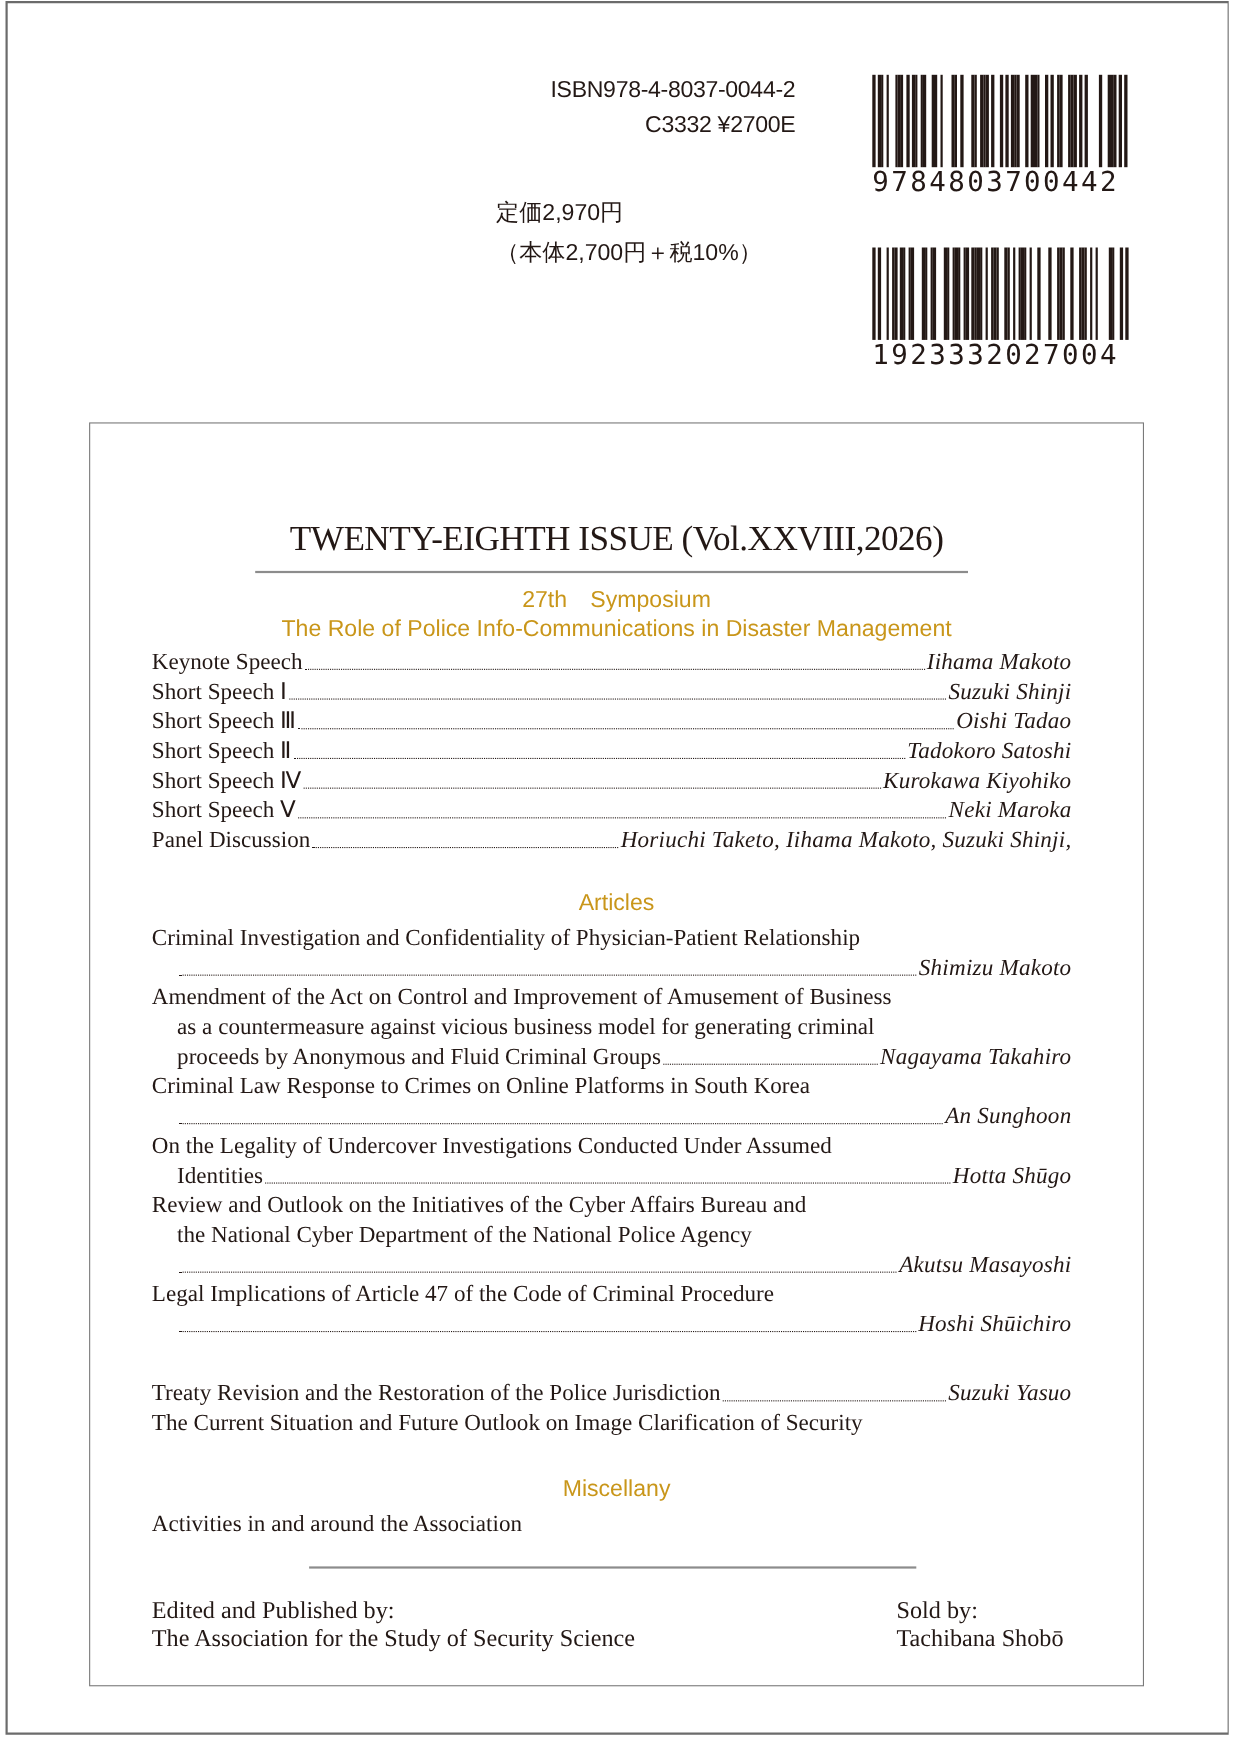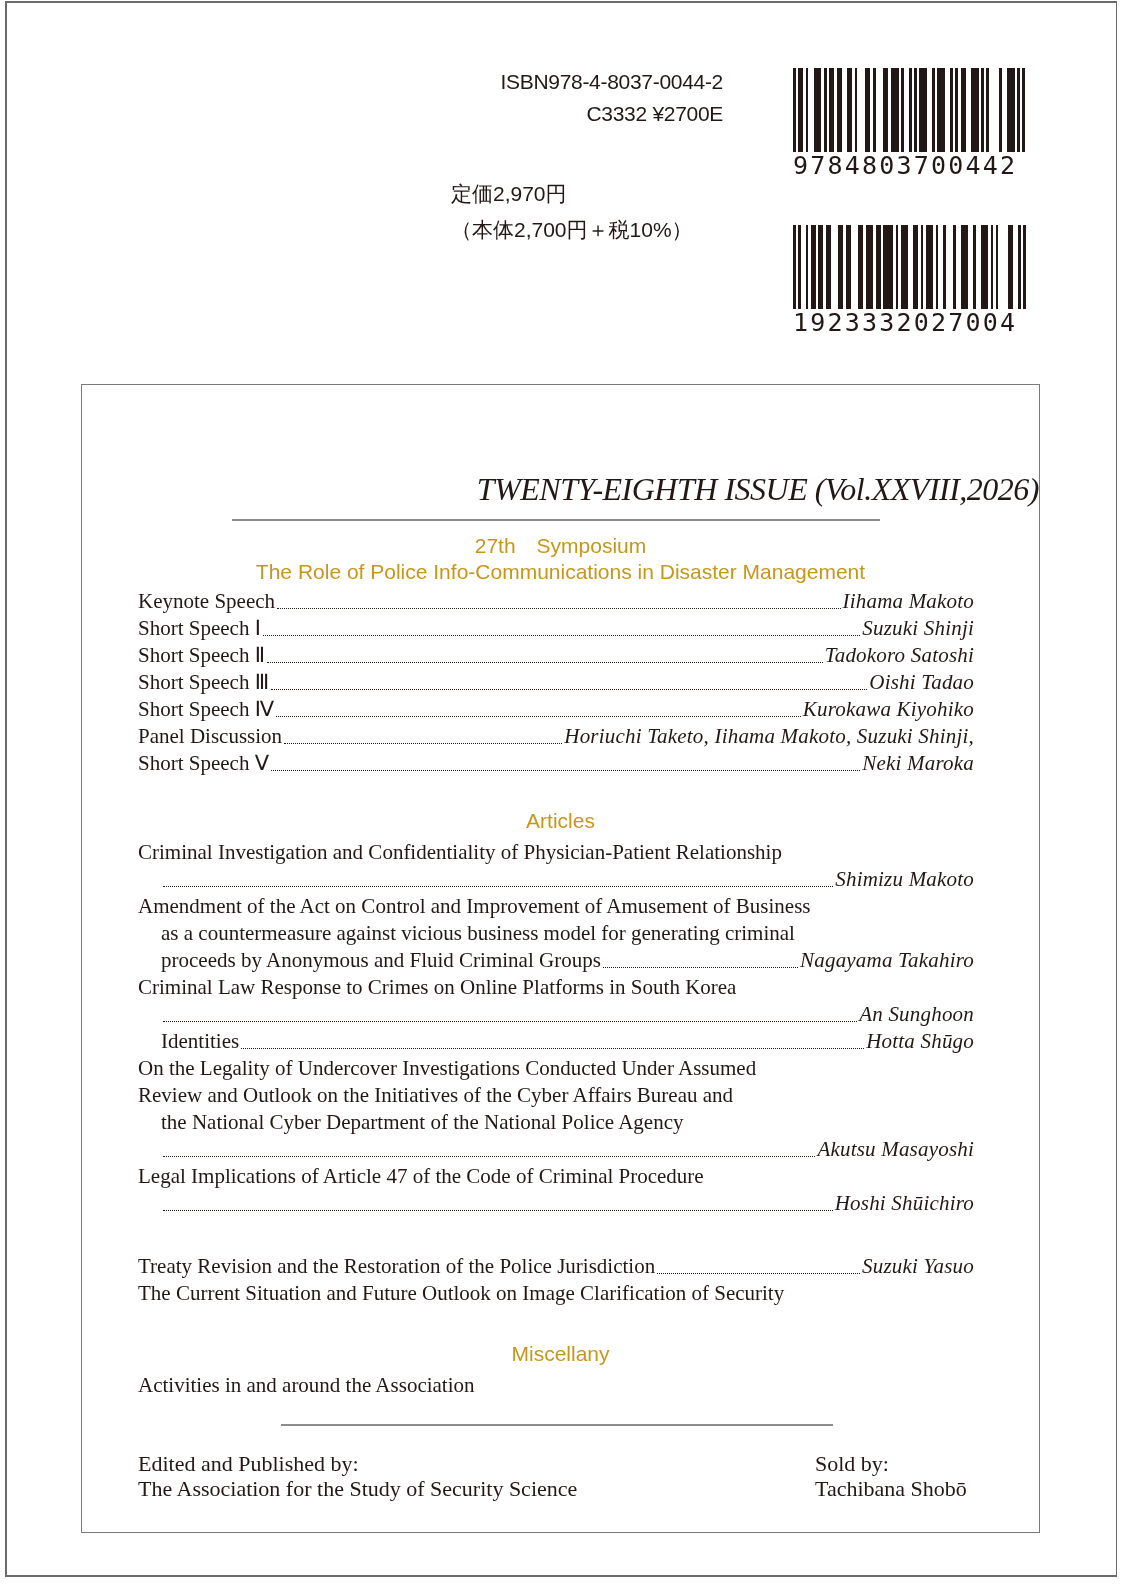--- a/index.html
+++ b/index.html
@@ -12,21 +12,21 @@
   .barcode { position: absolute; left: 793px; width: 236px; }
   .barcode .bars { height: 84px; display: flex; align-items: stretch; }
   .barcode .bars span { display: block; height: 100%; }
   .barcode .digits { font-family: "DejaVu Sans Mono", monospace; font-size: 25px; letter-spacing: 2.2px; line-height: 24px; margin-top: 2px; color: #231815; }
   #barcode-1 { top: 68px; }
   #barcode-2 { top: 225px; }
 
   .contents-box { position: absolute; left: 81px; top: 384px; width: 959px; height: 1149px; border: 1.5px solid #7a7a7a; box-sizing: border-box; }
 
   .title { position: absolute; left: 0; right: 0; top: 38px; text-align: center; font-size: 40px; letter-spacing: 0.5px; line-height: 44px; font-family: "Liberation Serif", serif; }
-  .subtitle { position: absolute; left: 0; right: 0; top: 84px; text-align: right; font-size: 32px; font-style: italic; line-height: 40px; letter-spacing: -0.5px; }
+  .subtitle { position: absolute; left: 0; right: 0; top: 84px; text-align: center; font-size: 32px; line-height: 40px; letter-spacing: -0.5px; }
   .rule { position: absolute; height: 0; border-top: 2px solid #8c8c8c; }
   .rule-top { left: 150px; width: 648px; top: 134px; }
   .rule-bottom { left: 199px; width: 552px; top: 1039px; }
 
   .section-head { position: absolute; left: 0; right: 0; text-align: center; font-family: "Liberation Sans", sans-serif; color: #c9961a; font-size: 21px; line-height: 26px; }
 
   .toc { position: absolute; left: 56px; width: 836px; }
   .line { display: flex; align-items: baseline; font-size: 21px; line-height: 27px; white-space: nowrap; }
   .line .t { flex: 0 0 auto; }
   .line .dots { flex: 1 1 auto; border-bottom: 1px dotted #231815; margin: 0 2px 6px 2px; height: 0; min-width: 10px; align-self: flex-end; }
@@ -263,43 +263,43 @@
         <span class="t">Keynote Speech</span>
         <span class="dots"></span>
         <span class="a">Iihama Makoto</span>
       </div>
     <div class="line">
         <span class="t">Short Speech Ⅰ</span>
         <span class="dots"></span>
         <span class="a">Suzuki Shinji</span>
       </div>
     <div class="line">
+        <span class="t">Short Speech Ⅲ</span>
+        <span class="dots"></span>
+        <span class="a">Oishi Tadao</span>
+      </div>
+    <div class="line">
         <span class="t">Short Speech Ⅱ</span>
         <span class="dots"></span>
         <span class="a">Tadokoro Satoshi</span>
       </div>
     <div class="line">
-        <span class="t">Short Speech Ⅲ</span>
-        <span class="dots"></span>
-        <span class="a">Oishi Tadao</span>
-      </div>
-    <div class="line">
         <span class="t">Short Speech Ⅳ</span>
         <span class="dots"></span>
         <span class="a">Kurokawa Kiyohiko</span>
       </div>
     <div class="line">
+        <span class="t">Short Speech Ⅴ</span>
+        <span class="dots"></span>
+        <span class="a">Neki Maroka</span>
+      </div>
+    <div class="line">
         <span class="t">Panel Discussion</span>
         <span class="dots"></span>
         <span class="a">Horiuchi Taketo, Iihama Makoto, Suzuki Shinji,</span>
-      </div>
-    <div class="line">
-        <span class="t">Short Speech Ⅴ</span>
-        <span class="dots"></span>
-        <span class="a">Neki Maroka</span>
       </div>
   </div>
 
   <div class="section-head" style="top:423px;">Articles</div>
 
   <div class="toc" style="top:454px;">
     <div class="line plain"><span class="t">Criminal Investigation and Confidentiality of Physician-Patient Relationship</span></div>
     <div class="line indent">
         <span class="dots"></span>
         <span class="a">Shimizu Makoto</span>
@@ -312,26 +312,26 @@
         <span class="dots"></span>
         <span class="a">Nagayama Takahiro</span>
       </div>
 
     <div class="line plain"><span class="t">Criminal Law Response to Crimes on Online Platforms in South Korea</span></div>
     <div class="line indent">
         <span class="dots"></span>
         <span class="a">An Sunghoon</span>
       </div>
 
+    <div class="line plain"><span class="t">On the Legality of Undercover Investigations Conducted Under Assumed</span></div>
     <div class="line indent">
         <span class="t">Identities</span>
         <span class="dots"></span>
         <span class="a">Hotta Shūgo</span>
       </div>
-    <div class="line plain"><span class="t">On the Legality of Undercover Investigations Conducted Under Assumed</span></div>
 
     <div class="line plain"><span class="t">Review and Outlook on the Initiatives of the Cyber Affairs Bureau and</span></div>
     <div class="line plain indent"><span class="t">the National Cyber Department of the National Police Agency</span></div>
     <div class="line indent">
         <span class="dots"></span>
         <span class="a">Akutsu Masayoshi</span>
       </div>
 
     <div class="line plain"><span class="t">Legal Implications of Article 47 of the Code of Criminal Procedure</span></div>
     <div class="line indent">

